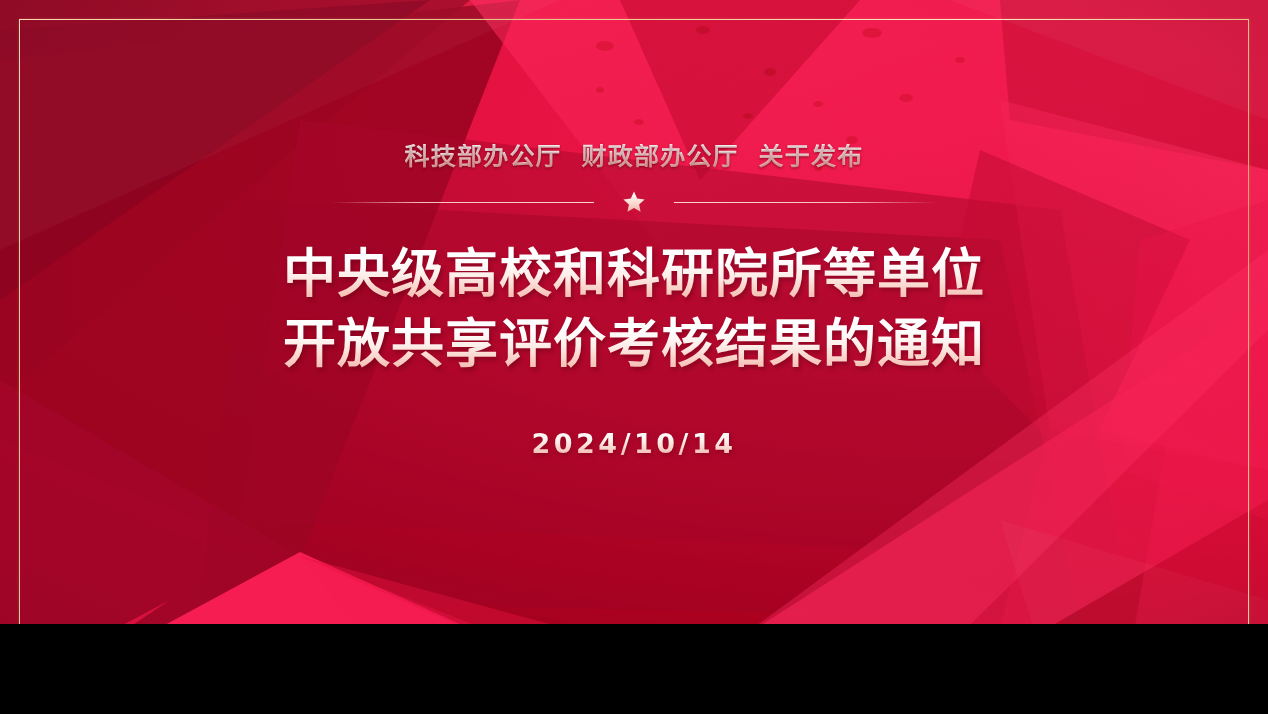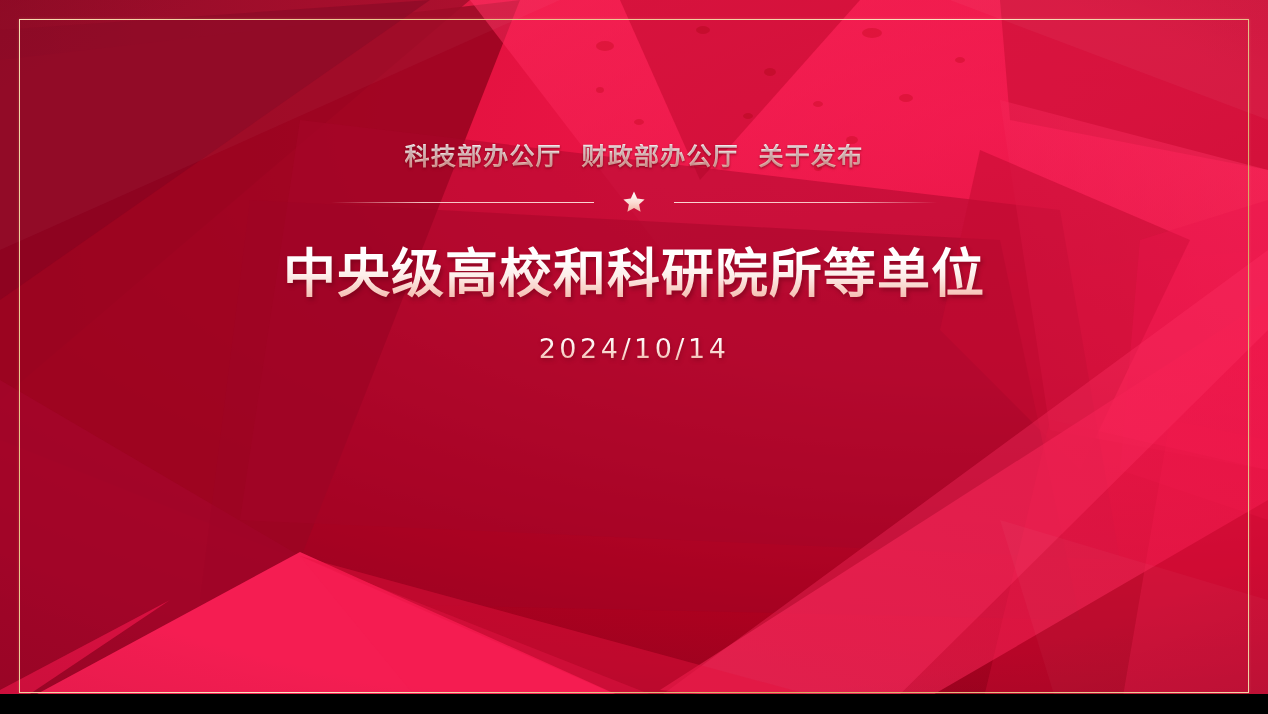--- a/index.html
+++ b/index.html
@@ -4,21 +4,21 @@
 <title>通知封面</title>
 <style>
   html, body {
     margin: 0;
     padding: 0;
     background: #000;
   }
   #slide {
     position: relative;
     width: 1268px;
-    height: 694px;
+    height: 624px;
     overflow: hidden;
     background: #a00823;
     font-family: "DejaVu Sans", "Liberation Sans", sans-serif;
     user-select: none;
   }
 
   
   .bg-layer {
     position: absolute;
     inset: 0;
@@ -113,23 +113,23 @@
         #ffffff 0%, #ffffff 30%, #fdeeea 52%,
         #f8cdc3 74%, #f2aea3 92%, #eda093 100%);
     -webkit-background-clip: text;
     background-clip: text;
     color: transparent;
     -webkit-text-fill-color: transparent;
     filter: drop-shadow(2px 3px 2px rgba(95, 0, 18, .45));
   }
 
   #date {
-    margin-top: 26px;
+    margin-top: 51px;
     font-size: 27px;
-    font-weight: 400;
+    font-weight: 700;
     letter-spacing: 3.5px;
     line-height: 1;
     background: linear-gradient(180deg, #ffffff 0%, #fdf0ec 40%, #f6c9c0 78%, #efaea2 100%);
     -webkit-background-clip: text;
     background-clip: text;
     color: transparent;
     -webkit-text-fill-color: transparent;
     filter: drop-shadow(1px 2px 2px rgba(95, 0, 18, .40));
   }
 </style>
@@ -233,18 +233,19 @@
             <stop offset="100%" stop-color="#f2b0a3"></stop>
           </linearGradient>
         </defs>
         <polygon fill="url(#starGrad)" points="12,1.6 15.2,8.6 22.6,9.4 17.1,14.4 18.6,21.8 12,18.1 5.4,21.8 6.9,14.4 1.4,9.4 8.8,8.6"></polygon>
       </svg>
       <span class="rule right"></span>
     </div>
 
     <div id="title-block">
       <div class="title-line">中央级高校和科研院所等单位</div>
+      <div class="title-line">开放共享评价考核结果的通知</div>
     </div>
 
     <div id="date">2024/10/14</div>
 
   </div>
 </div>
 
 </body></html>

